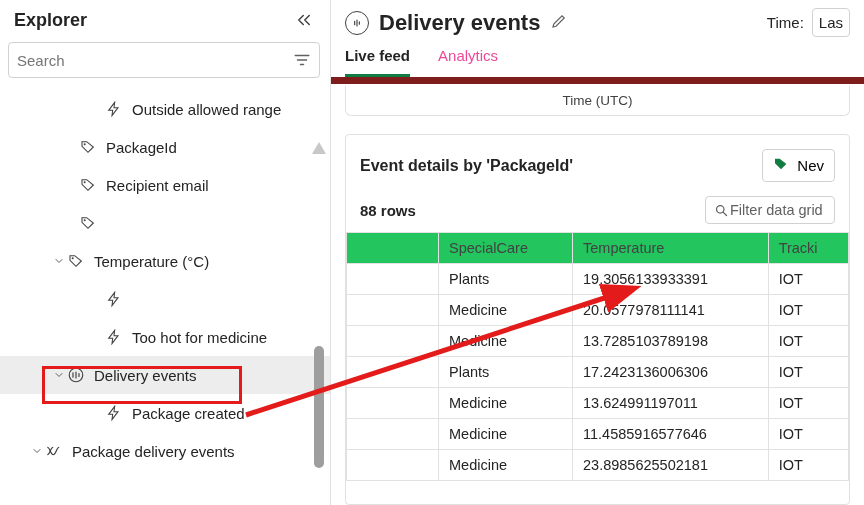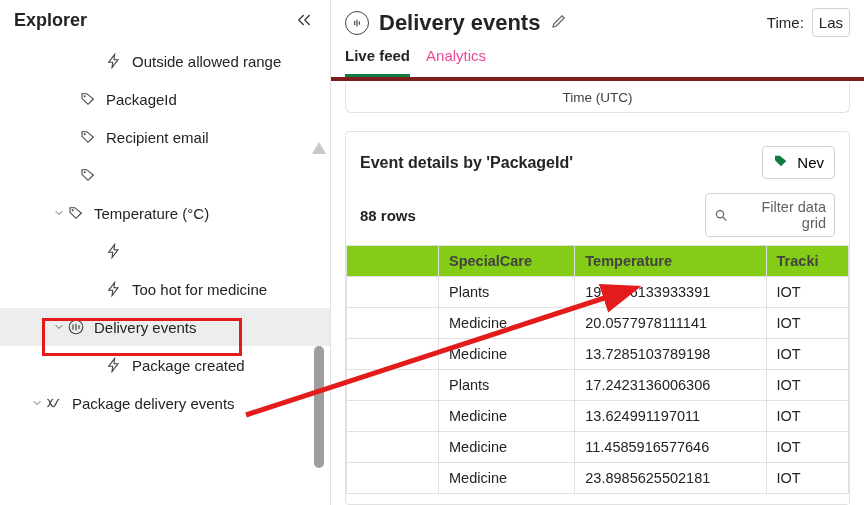--- a/index.html
+++ b/index.html
@@ -166,23 +166,23 @@
   }
   .time-select {
     border:1px solid #d1d1d1;
     border-radius:4px;
     padding:5px 6px;
     font-size:15px;
   }
 
   .tabs {
     display:flex;
-    gap:16px;
+    gap:28px;
     padding: 10px 14px 0 14px;
-    border-bottom:4px solid #7f1d1d;
+    border-bottom:7px solid #7f1d1d;
     align-items:center;
   }
   .tab {
     padding-bottom:10px;
     font-size:15px;
     color:#ec4899;
     cursor:pointer;
     border-bottom:3px solid transparent;
   }
   .tab.active {
@@ -236,42 +236,41 @@
     padding:10px 14px 8px 14px;
   }
   .rows-count { font-size:15px; font-weight:600; }
   .filter-box {
     margin-left:auto;
     border:1px solid #d1d1d1;
     border-radius:4px;
     padding:5px 8px;
     display:flex;
     align-items:center;
-    gap:8px;
+    gap:1px;
     font-size:14.5px;
     color:#616161;
     width:130px;
-    text-align:right;
   }
 
   table.grid {
     width:100%;
     border-collapse:collapse;
     font-size:14.5px;
   }
   table.grid th, table.grid td {
     border:1px solid #e1e1e1;
     padding:7px 10px;
     text-align:left;
     white-space:nowrap;
   }
   table.grid th {
-    font-weight:700;
+    font-weight:400;
     color:#424242;
-    background:#84cc16;
+    background:#22c55e;
   }
   table.grid th:first-child, table.grid td:first-child { width:92px; }
 
   
   .arrow-svg {
     position:absolute;
     pointer-events:none;
     top:0; left:0;
     width:864px; height:505px;
   }
@@ -282,20 +281,28 @@
 <div class="sidebar">
   <div class="sidebar-header">
     <div class="sidebar-title">Explorer</div>
     <div class="collapse-btn">
       <svg width="18" height="18" viewBox="0 0 24 24">
           <path d="M11 18l-6-6 6-6M19 18l-6-6 6-6" stroke="#424242" stroke-width="2" fill="none" stroke-linecap="round" stroke-linejoin="round"></path>
         </svg>
     </div>
   </div>
 
+  <div class="search-wrap">
+    <div class="search-box">
+      <input class="search-input" placeholder="Search" style="">
+      <svg width="18" height="18" viewBox="0 0 24 24">
+          <path d="M3 6h18M6 12h12M10 18h4" stroke="#616161" stroke-width="2" stroke-linecap="round"></path>
+        </svg>
+    </div>
+  </div>
 
   <div class="tree">
 
     <div class="tree-item indent3">
       <span class="icon">
           <svg width="16" height="16" viewBox="0 0 24 24">
             <path d="M13 2L4 14h6l-1 8 9-12h-6l1-8z" fill="none" stroke="#424242" stroke-width="1.6"></path>
           </svg>
         </span>
       <span>Outside allowed range</span>

